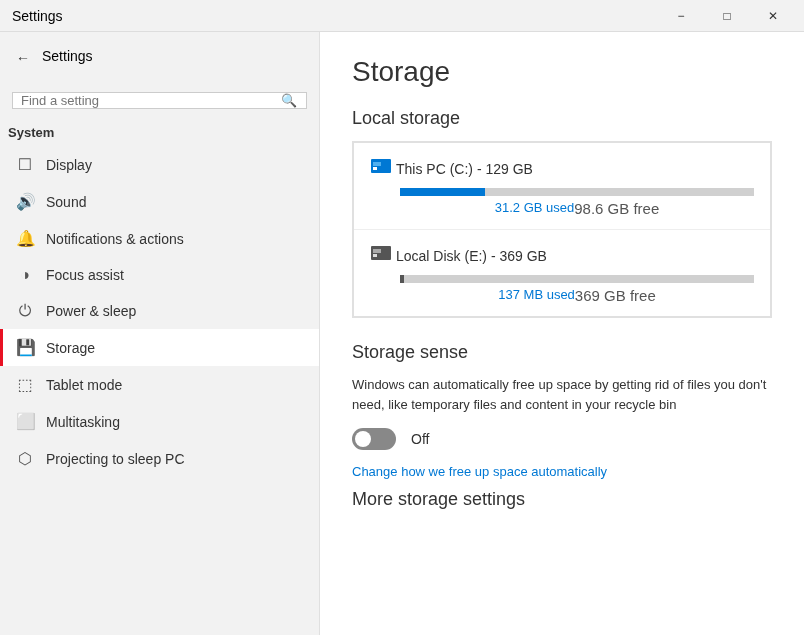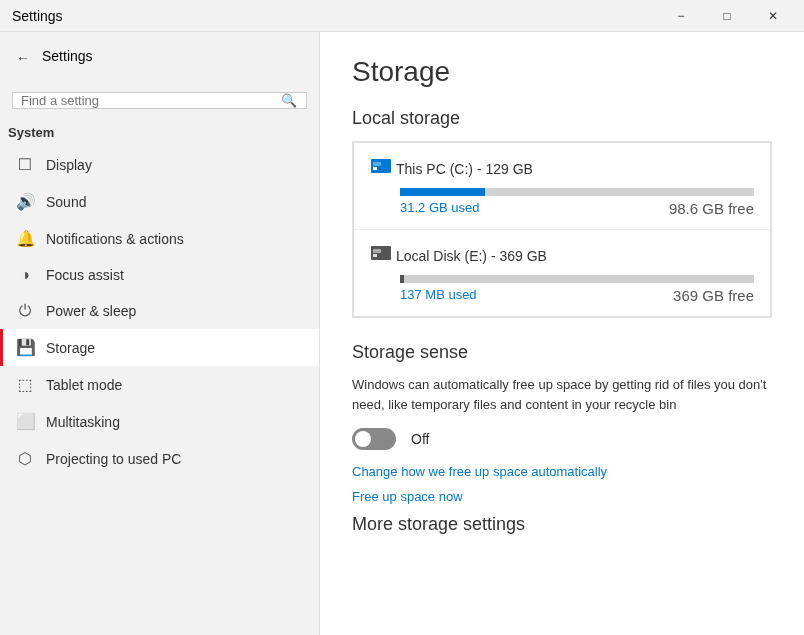--- a/index.html
+++ b/index.html
@@ -189,21 +189,21 @@
       margin-left: 30px;
       margin-bottom: 4px;
     }
     .progress-bar-fill {
       height: 100%;
       background: #0078d4;
     }
 
     .storage-card-footer {
       display: flex;
-      justify-content: space-between;
+      justify-content: center;
       margin-left: 30px;
     }
     .used-label {
       color: #0078d4;
       font-size: 13px;
     }
     .free-label {
       color: #555;
       font-size: 15px;
     }
@@ -318,21 +318,21 @@
     <div class="sidebar-item">
       <span class="item-icon">⬚</span>
       <span class="item-label">Tablet mode</span>
     </div>
     <div class="sidebar-item">
       <span class="item-icon">⬜</span>
       <span class="item-label">Multitasking</span>
     </div>
     <div class="sidebar-item">
       <span class="item-icon">⬡</span>
-      <span class="item-label">Projecting to used PC</span>
+      <span class="item-label">Projecting to sleep PC</span>
     </div>
   </div>
 
   <div class="main-content">
     <h1 class="page-title">Storage</h1>
 
     <h2 class="section-title">Local storage</h2>
 
     <div class="storage-cards">
 
@@ -381,18 +381,17 @@
     <p class="storage-sense-desc">Windows can automatically free up space by getting rid of files you don't need, like temporary files and content in your recycle bin</p>
 
     <div class="toggle-row">
       <div class="toggle">
         <div class="toggle-knob"></div>
       </div>
       <span class="toggle-label">Off</span>
     </div>
 
     <a class="link-text">Change how we free up space automatically</a>
-    <a class="link-text">Free up space now</a>
 
     <h2 class="more-title">More storage settings</h2>
   </div>
 
 </div>
 
 </body></html>

